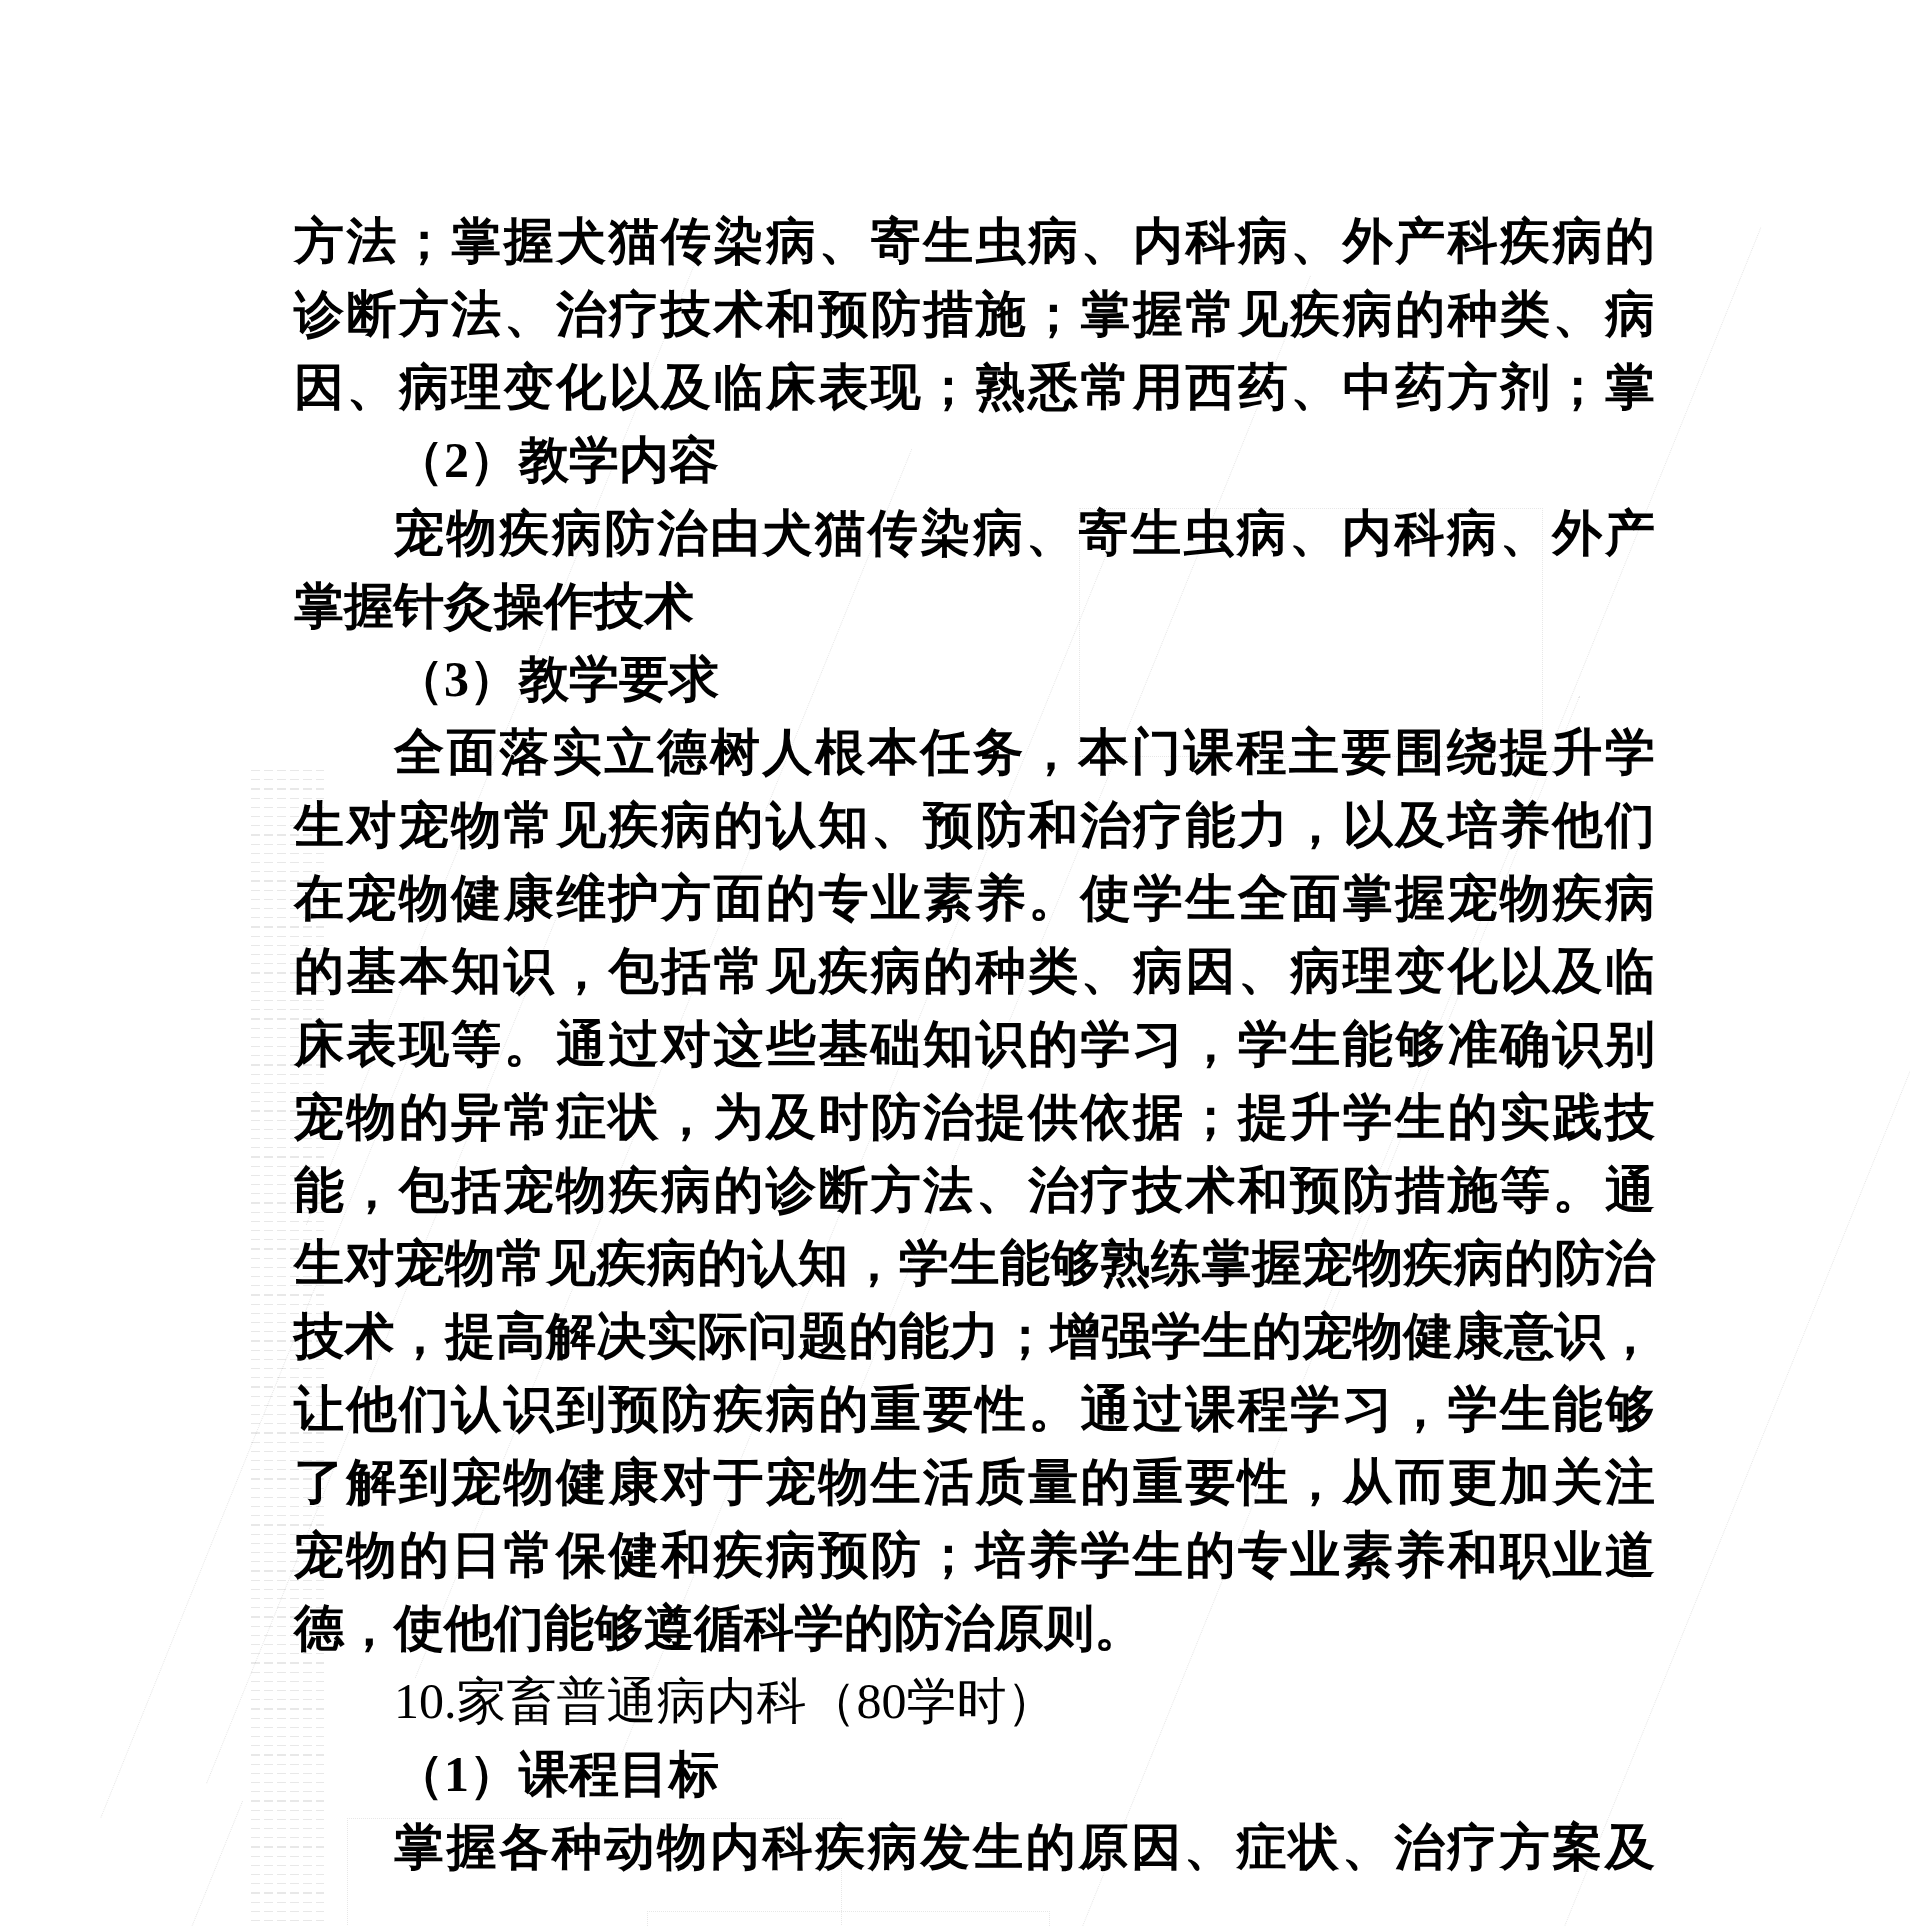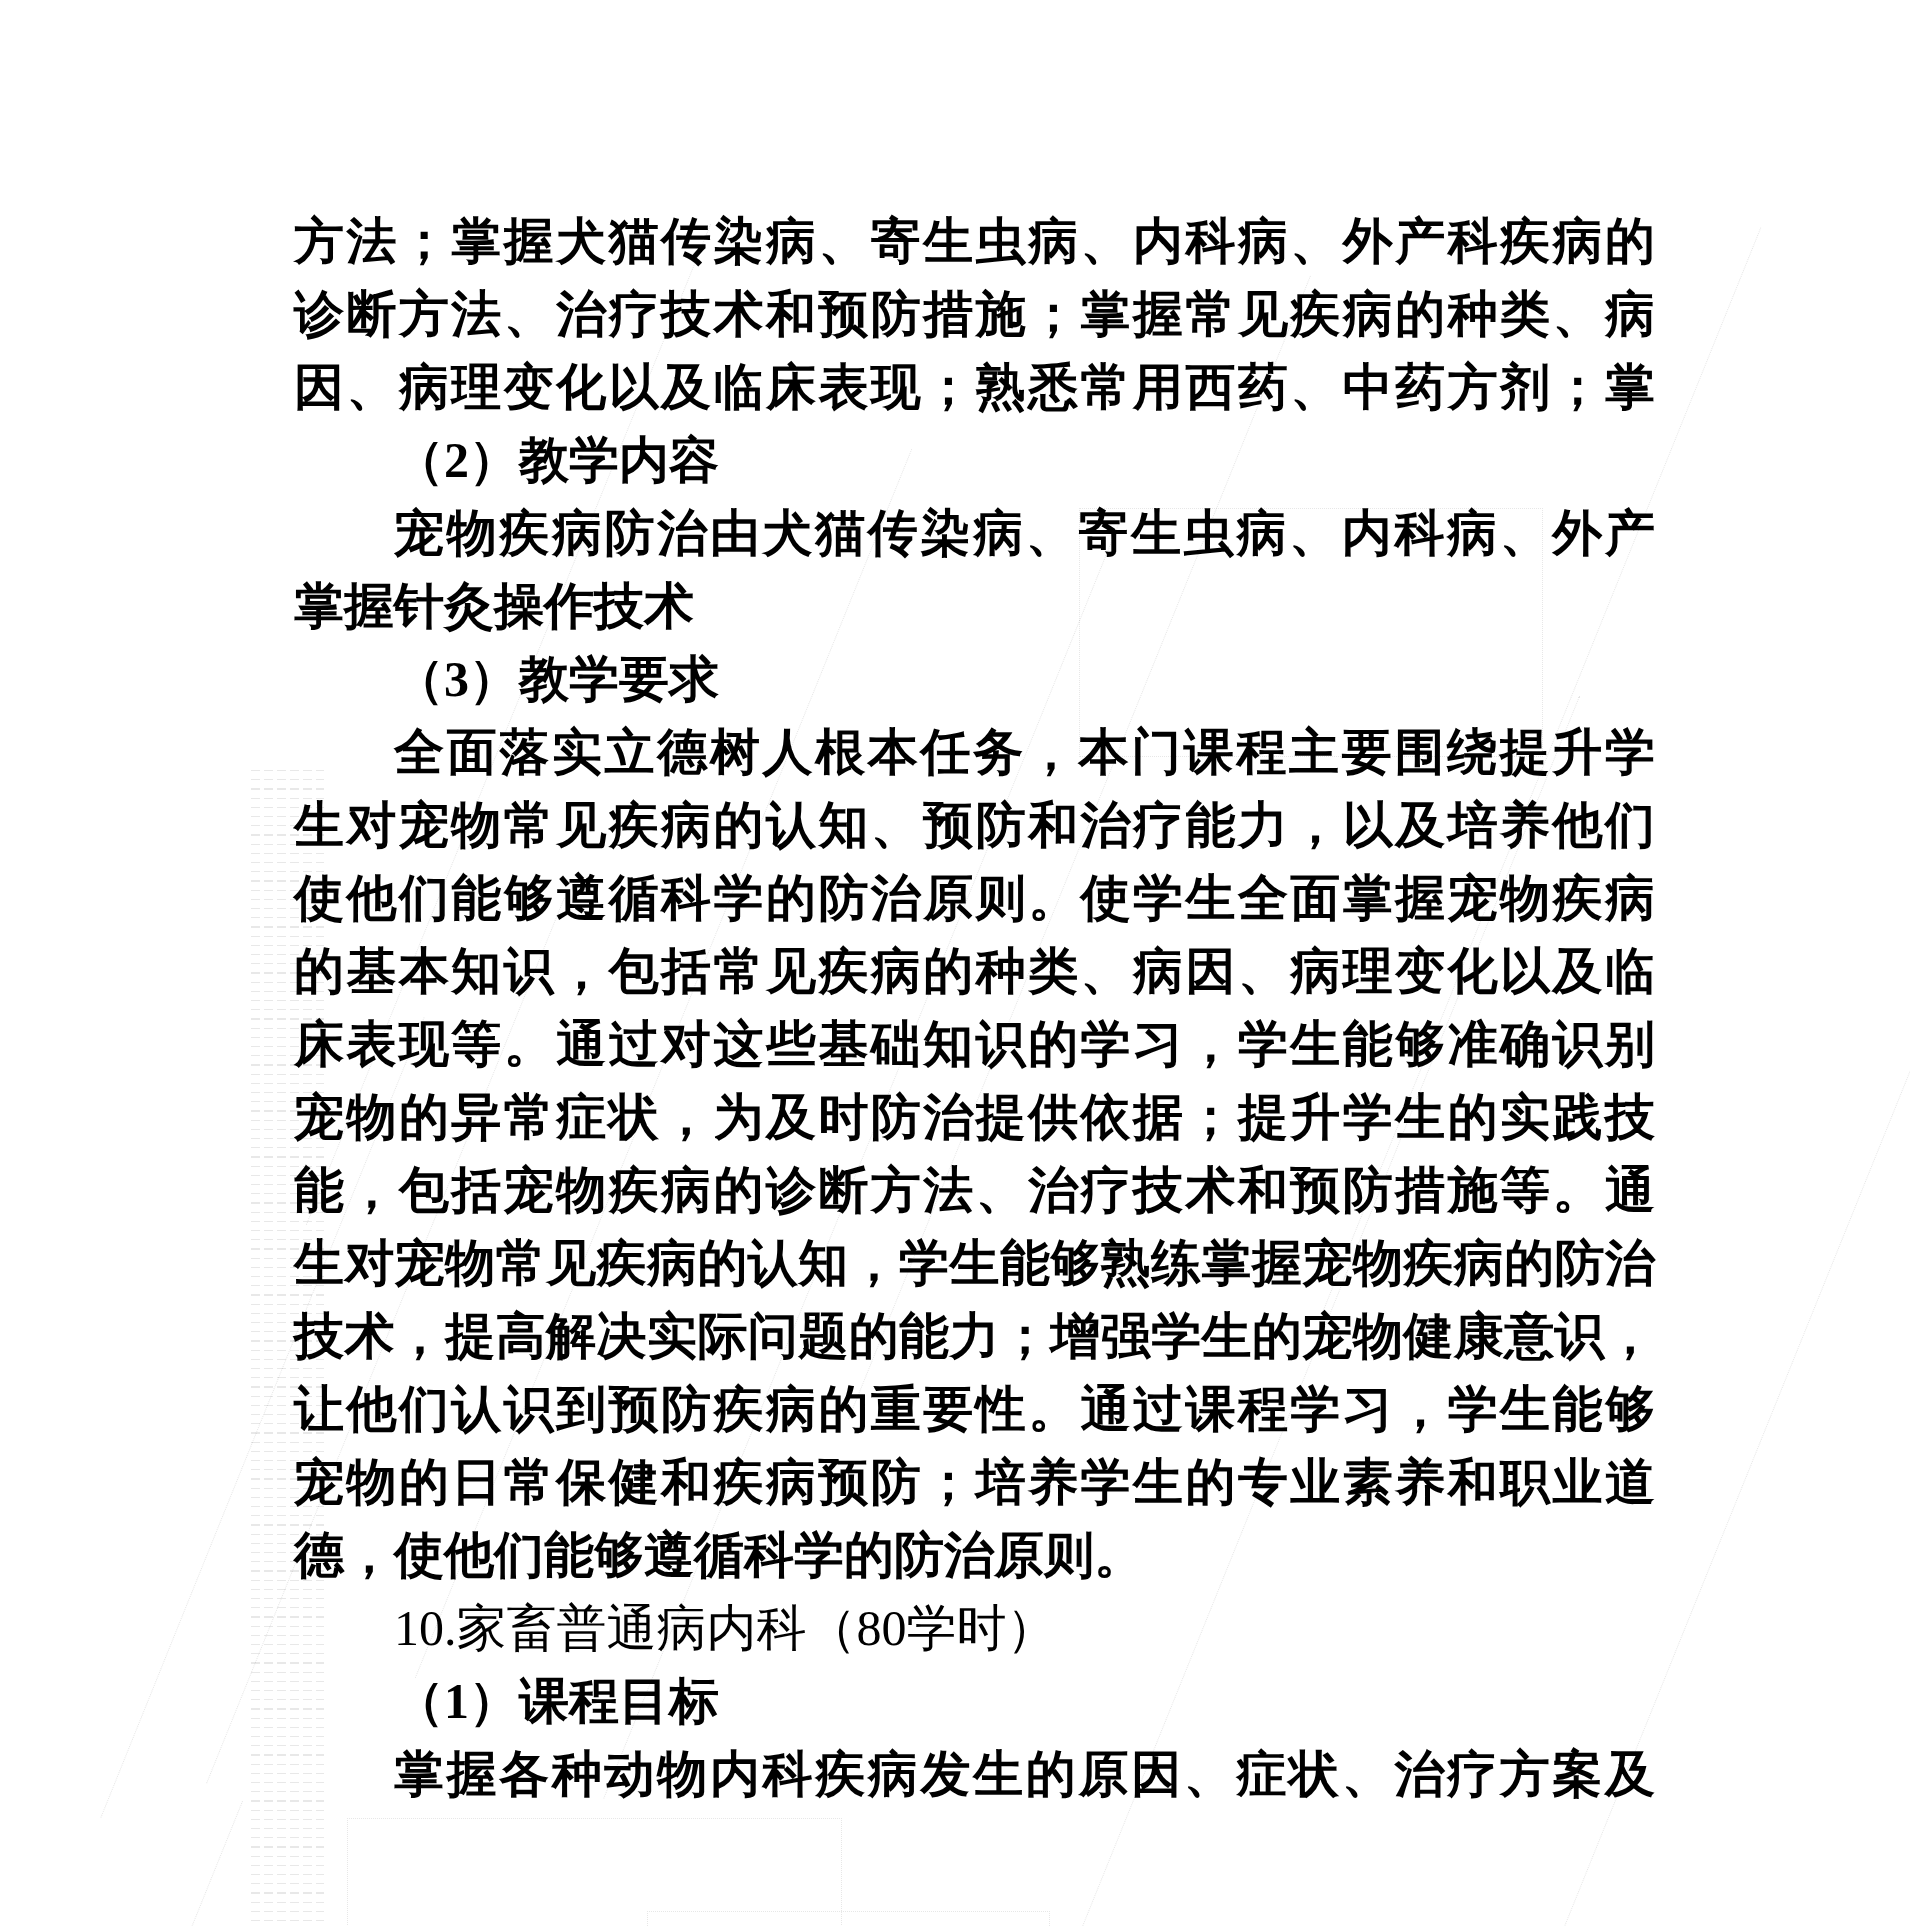--- a/index.html
+++ b/index.html
@@ -99,28 +99,29 @@
   <div class="text-block">
       <div class="line fill">方法；掌握犬猫传染病、寄生虫病、内科病、外产科疾病的</div>
       <div class="line fill">诊断方法、治疗技术和预防措施；掌握常见疾病的种类、病</div>
       <div class="line fill">因、病理变化以及临床表现；熟悉常用西药、中药方剂；掌</div>
       <div class="line indent">（2）教学内容</div>
       <div class="line fill indent">宠物疾病防治由犬猫传染病、寄生虫病、内科病、外产</div>
       <div class="line">掌握针灸操作技术</div>
       <div class="line indent">（3）教学要求</div>
       <div class="line fill indent">全面落实立德树人根本任务，本门课程主要围绕提升学</div>
       <div class="line fill">生对宠物常见疾病的认知、预防和治疗能力，以及培养他们</div>
-      <div class="line fill">使他们能够遵循科学的防治原则。使学生全面掌握宠物疾病</div>
+      <div class="line fill">在宠物健康维护方面的专业素养。使学生全面掌握宠物疾病</div>
       <div class="line fill">的基本知识，包括常见疾病的种类、病因、病理变化以及临</div>
       <div class="line fill">床表现等。通过对这些基础知识的学习，学生能够准确识别</div>
       <div class="line fill">宠物的异常症状，为及时防治提供依据；提升学生的实践技</div>
       <div class="line fill">能，包括宠物疾病的诊断方法、治疗技术和预防措施等。通</div>
       <div class="line fill">生对宠物常见疾病的认知，学生能够熟练掌握宠物疾病的防治</div>
       <div class="line fill">技术，提高解决实际问题的能力；增强学生的宠物健康意识，</div>
       <div class="line fill">让他们认识到预防疾病的重要性。通过课程学习，学生能够</div>
+      <div class="line fill">了解到宠物健康对于宠物生活质量的重要性，从而更加关注</div>
       <div class="line fill">宠物的日常保健和疾病预防；培养学生的专业素养和职业道</div>
       <div class="line">德，使他们能够遵循科学的防治原则。</div>
       <div class="line indent bold">10.家畜普通病内科（80学时）</div>
       <div class="line indent">（1）课程目标</div>
       <div class="line fill indent">掌握各种动物内科疾病发生的原因、症状、治疗方案及</div>
     </div>
 
 </div>
 
 

